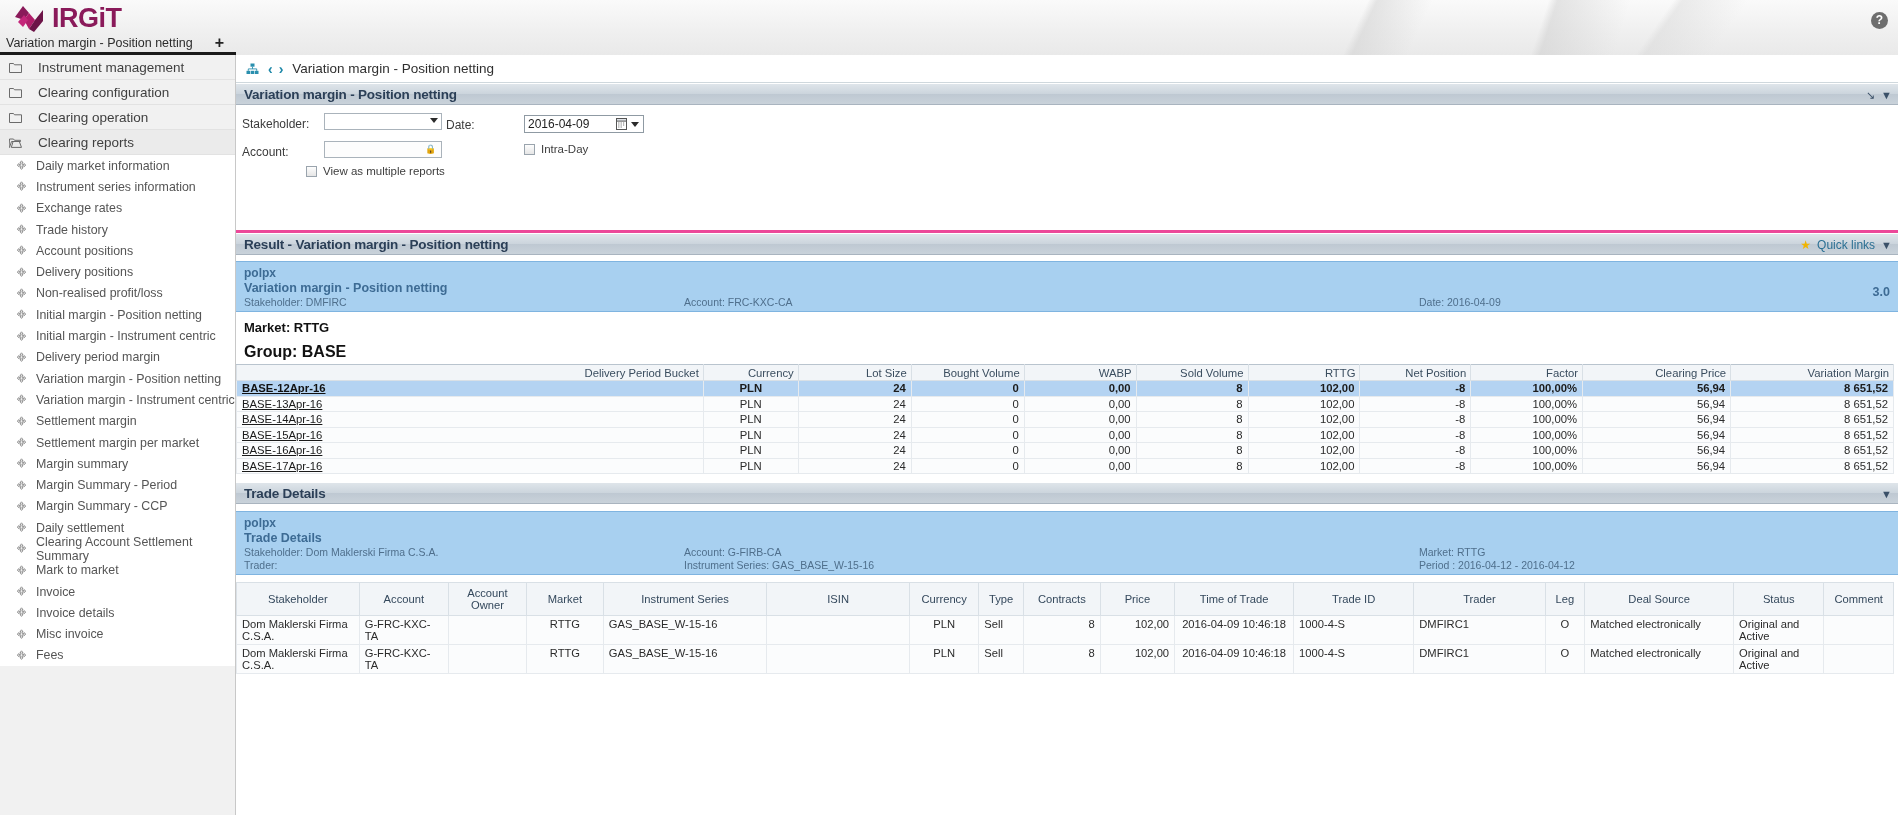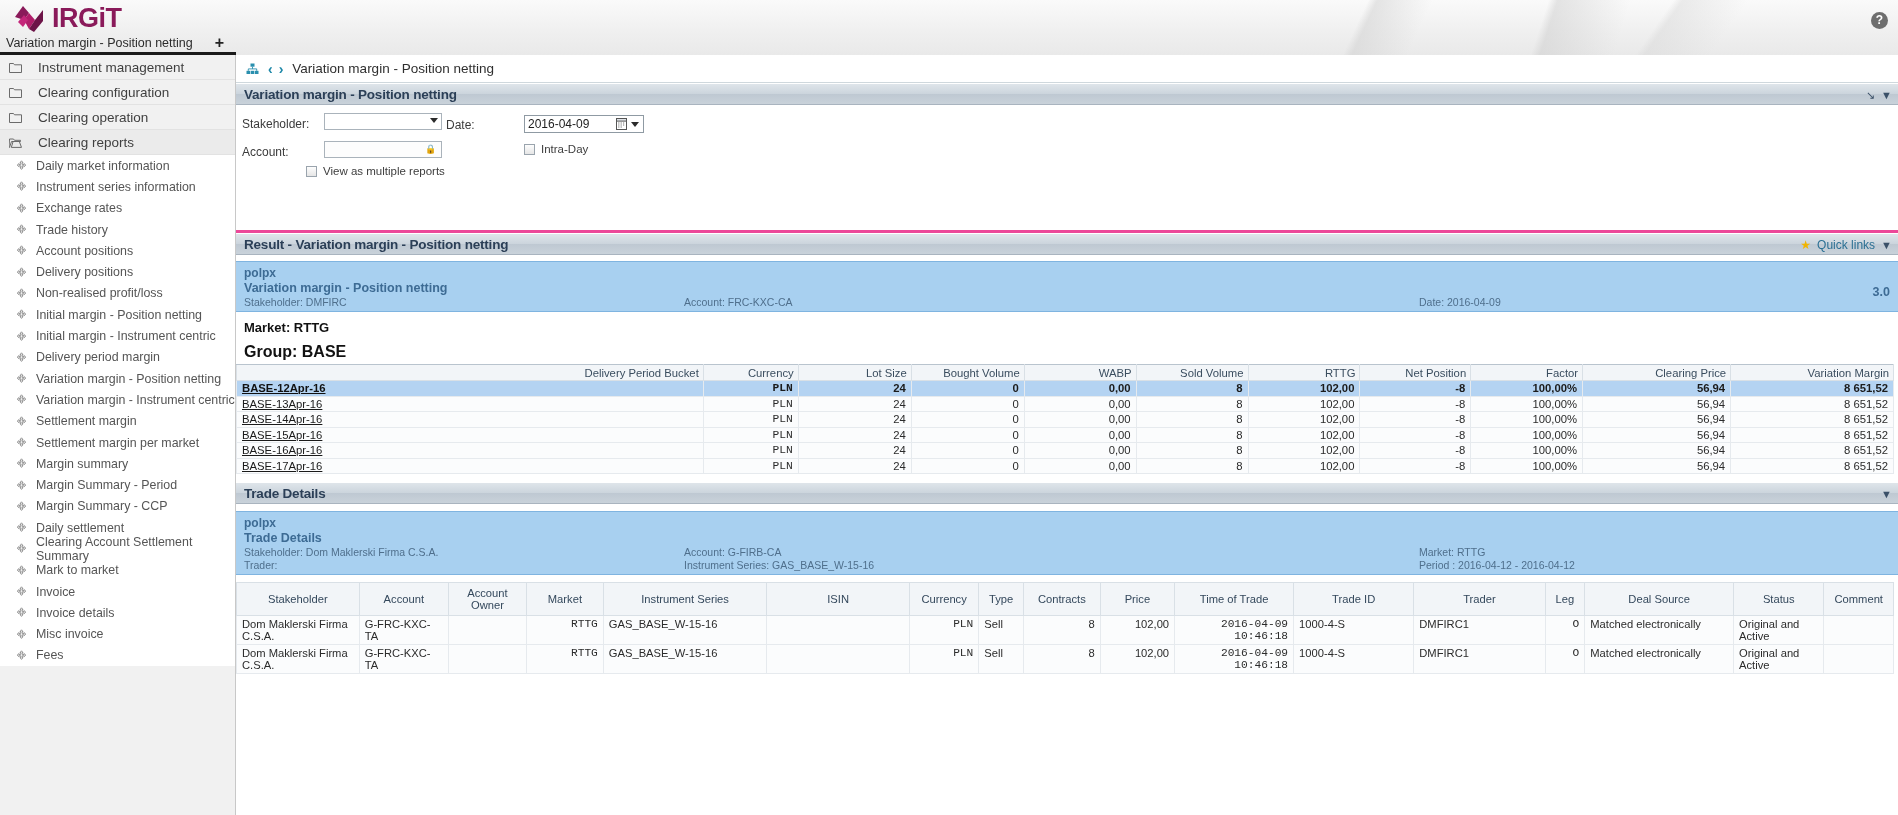--- a/index.html
+++ b/index.html
@@ -192,21 +192,21 @@
     height: 16px; padding: 1px 4px; text-align: right;
   }
   table.dt td {
     border: 1px solid #e6eaee;
     font-size: 11.3px; color: #2b2b2b;
     height: 15.5px; padding: 1px 5px;
     background: #fbfcfd;
   }
   table.dt tr.sel td { background: #b4d3f2; font-weight: bold; color:#1b1b1b; }
   td.num { text-align: right; }
-  td.ctr { text-align: right; font-family: Liberation Mono, monospace; }
+  td.ctr { text-align: center; }
   a.rowlink { color: #1a1a1a; text-decoration: underline; }
   tr.sel a.rowlink { color:#111; font-weight:bold; }
   
   table.td2 { border-collapse: collapse; width: 1658px; table-layout: fixed; }
   table.td2 th {
     background: #f2f5f8; border: 1px solid #d9e0e6;
     font-size: 11.2px; font-weight: normal; color: #34485c;
     padding: 4px 3px; text-align: center; vertical-align: middle;
   }
   table.td2 td {

